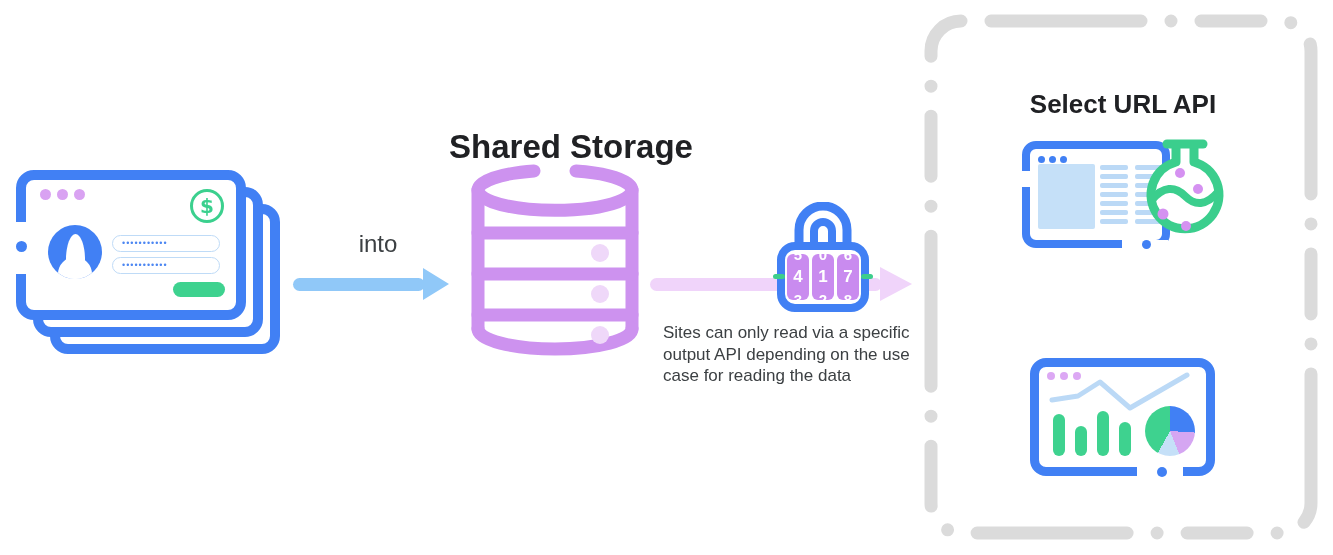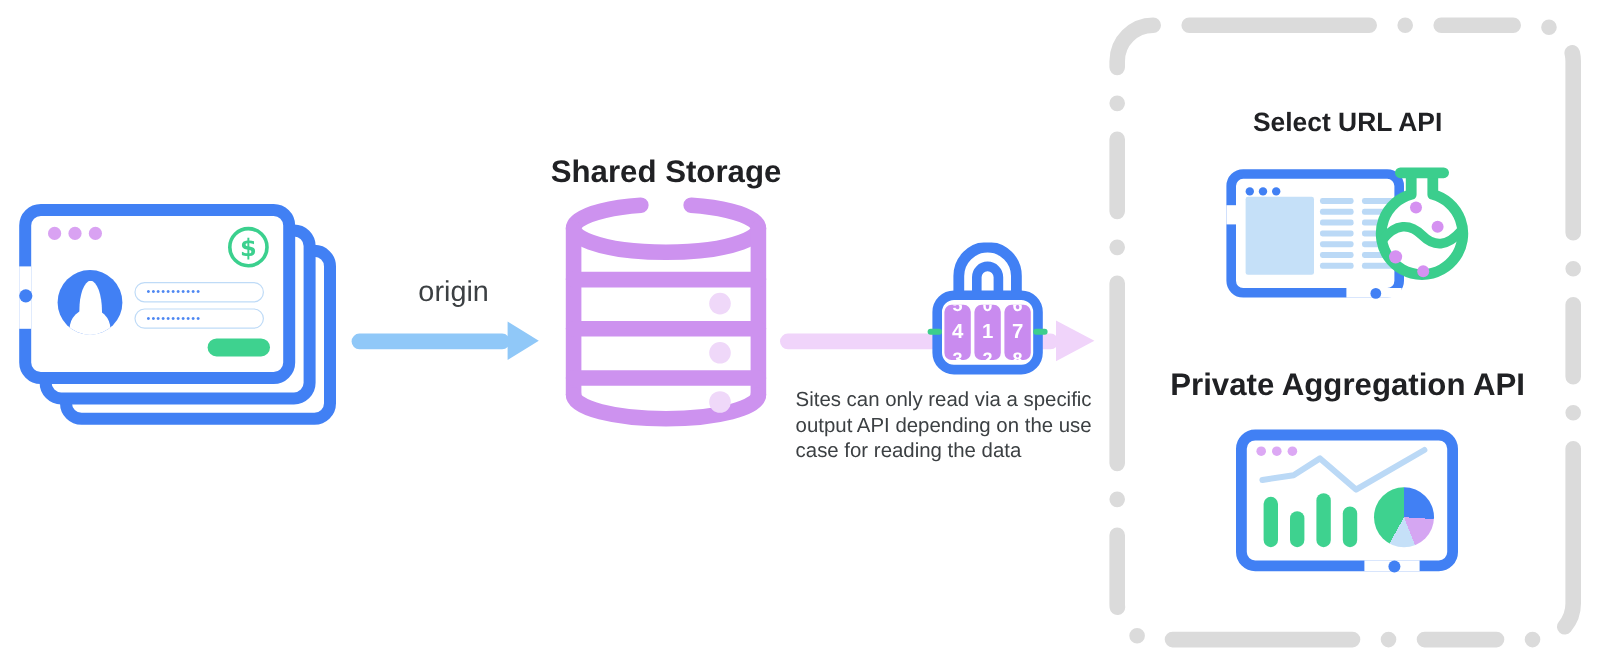--- a/index.html
+++ b/index.html
@@ -90,25 +90,25 @@
       </div>
       <div class="pwfield" style="top:77px">
         <span>•••••••••••</span>
       </div>
       <div class="greenbtn"></div>
       <div class="border-gap-v" style="left:-10px;top:42px;width:10px;height:52px"></div>
       <div class="gapdot" style="left:-10.5px;top:61px;width:11px;height:11px"></div>
     </div>
   </div>
 
-  <div class="flowlabel" style="left:293px;top:230px;width:170px">origin</div>
+  <div class="flowlabel" style="left:293px;top:230px;width:170px">into</div>
   <div class="shaft" style="left:293px;top:278px;width:132px;background:#90C8F8"></div>
   <div class="head" style="left:423px;top:268px;border-left:26px solid #90C8F8"></div>
 
-  <div class="h-title" style="left:425px;top:128px;width:260px;font-size:26px">Shared Storage</div>
+  <div class="h-title" style="left:441px;top:128px;width:260px;font-size:33px">Shared Storage</div>
   <svg class="abs" style="left:470px;top:163px" width="170" height="194">
     <g fill="none" stroke="#CD92EF" stroke-width="13" stroke-linecap="round">
       <path d="M 64 8 A 77 20 0 1 0 106 8"></path>
       <path d="M 8 27 V 166 M 162 27 V 166"></path>
       <path d="M 8 166 A 77 20 0 0 0 162 166"></path>
       <path d="M 8 70 H 162 M 8 111 H 162 M 8 152 H 162"></path>
     </g>
     <g fill="#EFD8F9">
       <circle cx="130" cy="90" r="9"></circle>
       <circle cx="130" cy="131" r="9"></circle>
@@ -139,21 +139,21 @@
       <div class="wheel">
         <span class="above">6</span>
         <span class="main">7</span>
         <span class="below">8</span>
       </div>
     </div>
     <div class="lock-dash" style="left:-4px"></div>
     <div class="lock-dash" style="right:-4px"></div>
   </div>
 
-  <div class="h-title" style="left:958px;top:89px;width:330px;font-size:22px">Select URL API</div>
+  <div class="h-title" style="left:958px;top:89px;width:330px;font-size:26px">Select URL API</div>
 
   <div class="apiwin" style="left:1022px;top:141px;width:148px;height:107px">
     <div class="dotrow" style="left:8px;top:7px;gap:4px">
       <span class="dot blue7"></span>
         <span class="dot blue7"></span>
         <span class="dot blue7"></span>
     </div>
     <div class="blkrect" style="left:8px;top:15px;width:57px;height:65px"></div>
     <div class="linecol" style="left:70px;top:16px">
       <i></i>
@@ -182,21 +182,20 @@
     <path d="M 24 8 H 60" stroke="#3BCE8D" stroke-width="9" stroke-linecap="round"></path>
     <path d="M 9 64 C 20 50 32 50 42 60 C 52 70 63 70 75 56" fill="none" stroke="#3BCE8D" stroke-width="8" stroke-linecap="round"></path>
     <g fill="#D591F1">
       <circle cx="37" cy="37" r="5"></circle>
       <circle cx="55" cy="53" r="5"></circle>
       <circle cx="20" cy="78" r="5.5"></circle>
       <circle cx="43" cy="90" r="5"></circle>
     </g>
   </svg>
 
-  <div class="h-title" style="left:958px;top:305px;width:330px;font-size:26px">Private Aggregation API</div>
 
   <div class="apiwin" style="left:1030px;top:358px;width:185px;height:118px;border-width:9px;border-radius:16px">
     <div class="dotrow" style="left:8px;top:5px;gap:5px">
       <span class="dot purple8"></span>
         <span class="dot purple8"></span>
         <span class="dot purple8"></span>
     </div>
     <svg class="abs" style="left:0;top:0" width="167" height="100">
       <polyline points="13,33 39,29 61,15 91,41 148,8" fill="none" stroke="#BBD9F6" stroke-width="5" stroke-linecap="round" stroke-linejoin="round"></polyline>
     </svg>

